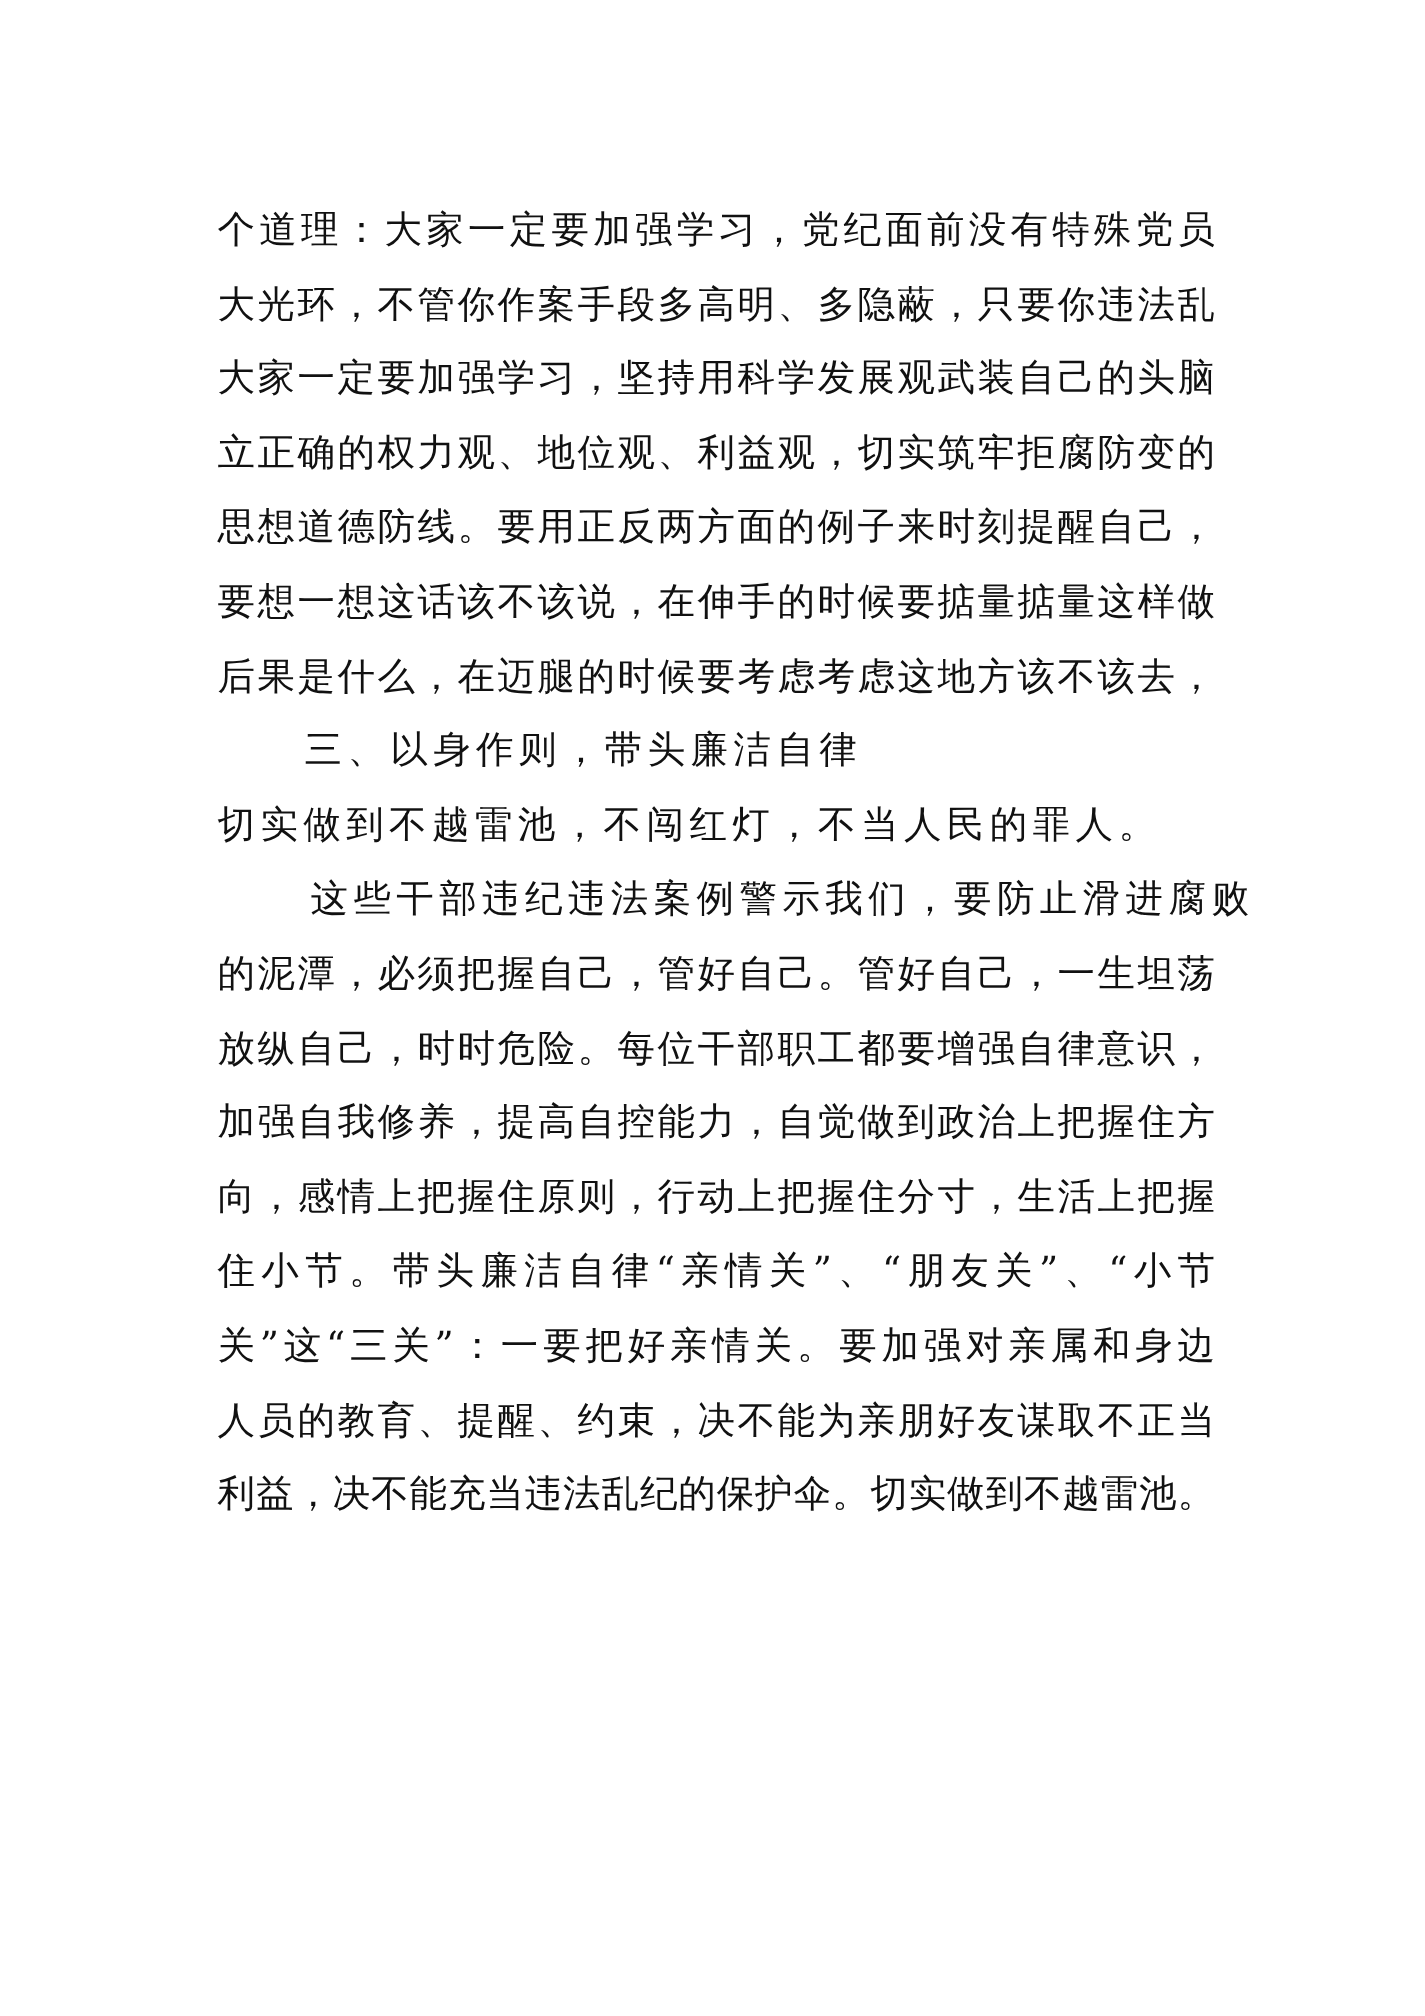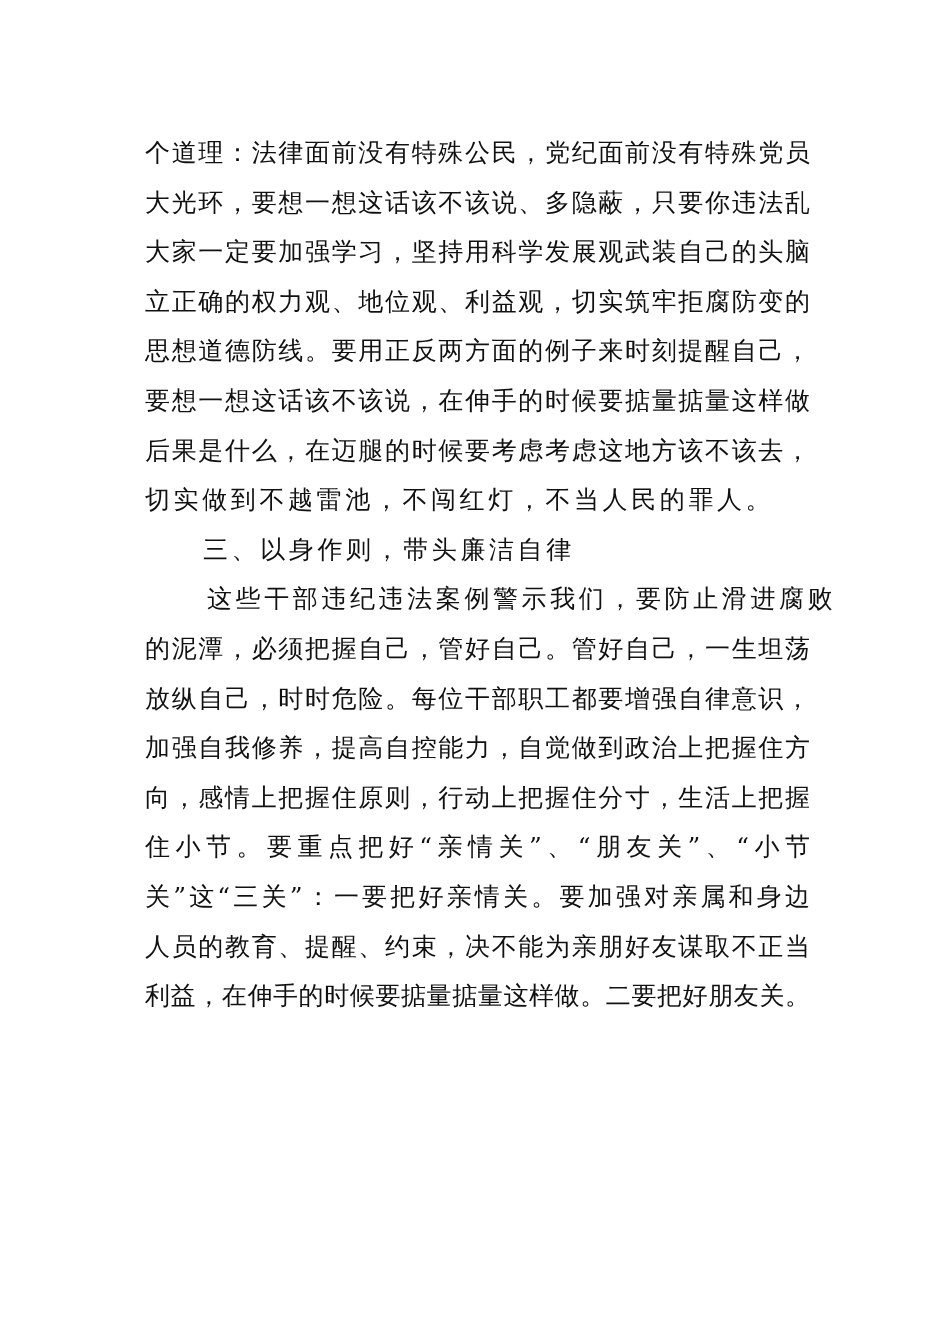--- a/index.html
+++ b/index.html
@@ -38,31 +38,31 @@
   }
   .para-start {
     padding-left: 62px;
     text-align: center;
   }
 </style>
 </head>
 <body>
 
 <div class="page">
-  <div class="line full">个道理：法律面前没有特殊公民，党纪面前没有特殊党员</div>
-  <div class="line full">大光环，要想一想这话该不该说、多隐蔽，只要你违法乱</div>
+  <div class="line full">个道理：大家一定要加强学习，党纪面前没有特殊党员</div>
+  <div class="line full">大光环，不管你作案手段多高明、多隐蔽，只要你违法乱</div>
   <div class="line full">大家一定要加强学习，坚持用科学发展观武装自己的头脑</div>
   <div class="line full">立正确的权力观、地位观、利益观，切实筑牢拒腐防变的</div>
   <div class="line full">思想道德防线。要用正反两方面的例子来时刻提醒自己，</div>
   <div class="line full">要想一想这话该不该说，在伸手的时候要掂量掂量这样做</div>
   <div class="line full">后果是什么，在迈腿的时候要考虑考虑这地方该不该去，</div>
+  <div class="line heading">三、以身作则，带头廉洁自律</div>
   <div class="line">切实做到不越雷池，不闯红灯，不当人民的罪人。</div>
-  <div class="line heading">三、以身作则，带头廉洁自律</div>
   <div class="line para-start">这些干部违纪违法案例警示我们，要防止滑进腐败</div>
   <div class="line full">的泥潭，必须把握自己，管好自己。管好自己，一生坦荡</div>
   <div class="line full">放纵自己，时时危险。每位干部职工都要增强自律意识，</div>
   <div class="line full">加强自我修养，提高自控能力，自觉做到政治上把握住方</div>
   <div class="line full">向，感情上把握住原则，行动上把握住分寸，生活上把握</div>
-  <div class="line full">住小节。要重点把好“亲情关”、“朋友关”、“小节</div>
+  <div class="line full">住小节。带头廉洁自律“亲情关”、“朋友关”、“小节</div>
   <div class="line full">关”这“三关”：一要把好亲情关。要加强对亲属和身边</div>
   <div class="line full">人员的教育、提醒、约束，决不能为亲朋好友谋取不正当</div>
-  <div class="line full">利益，在伸手的时候要掂量掂量这样做。二要把好朋友关。</div>
+  <div class="line full">利益，决不能充当违法乱纪的保护伞。切实做到不越雷池。</div>
 </div>
 
 </body></html>

